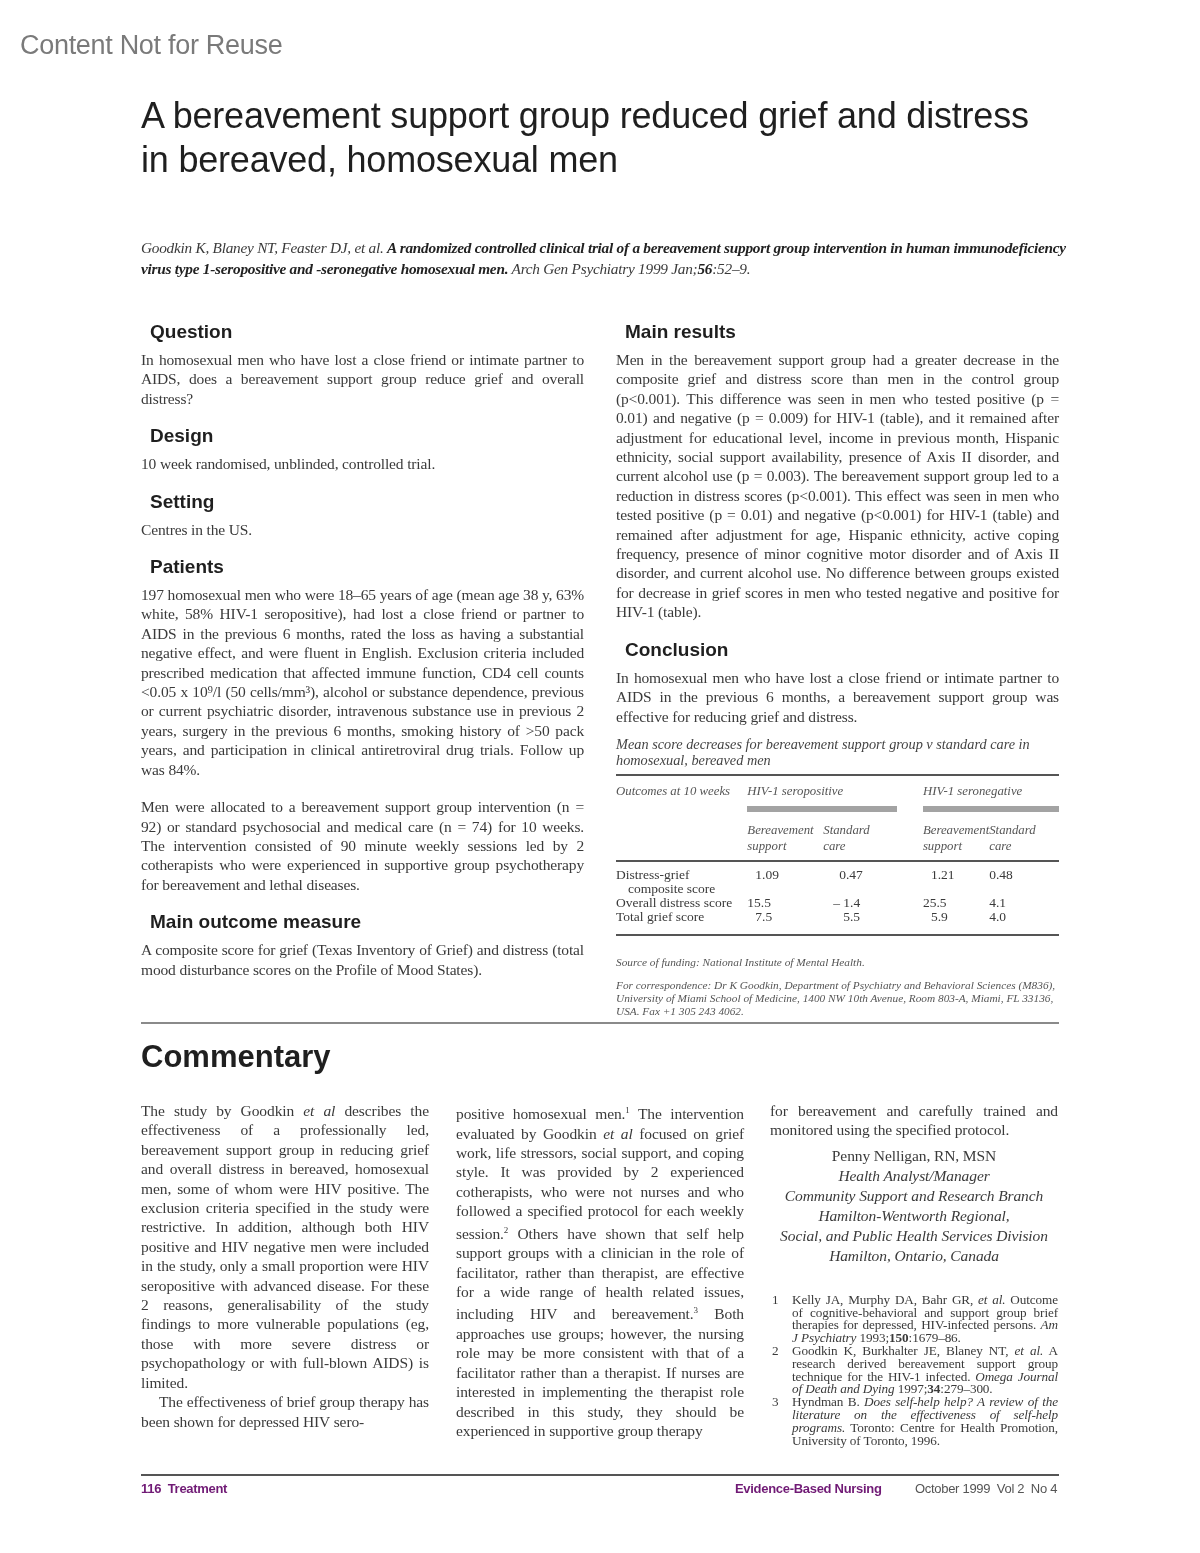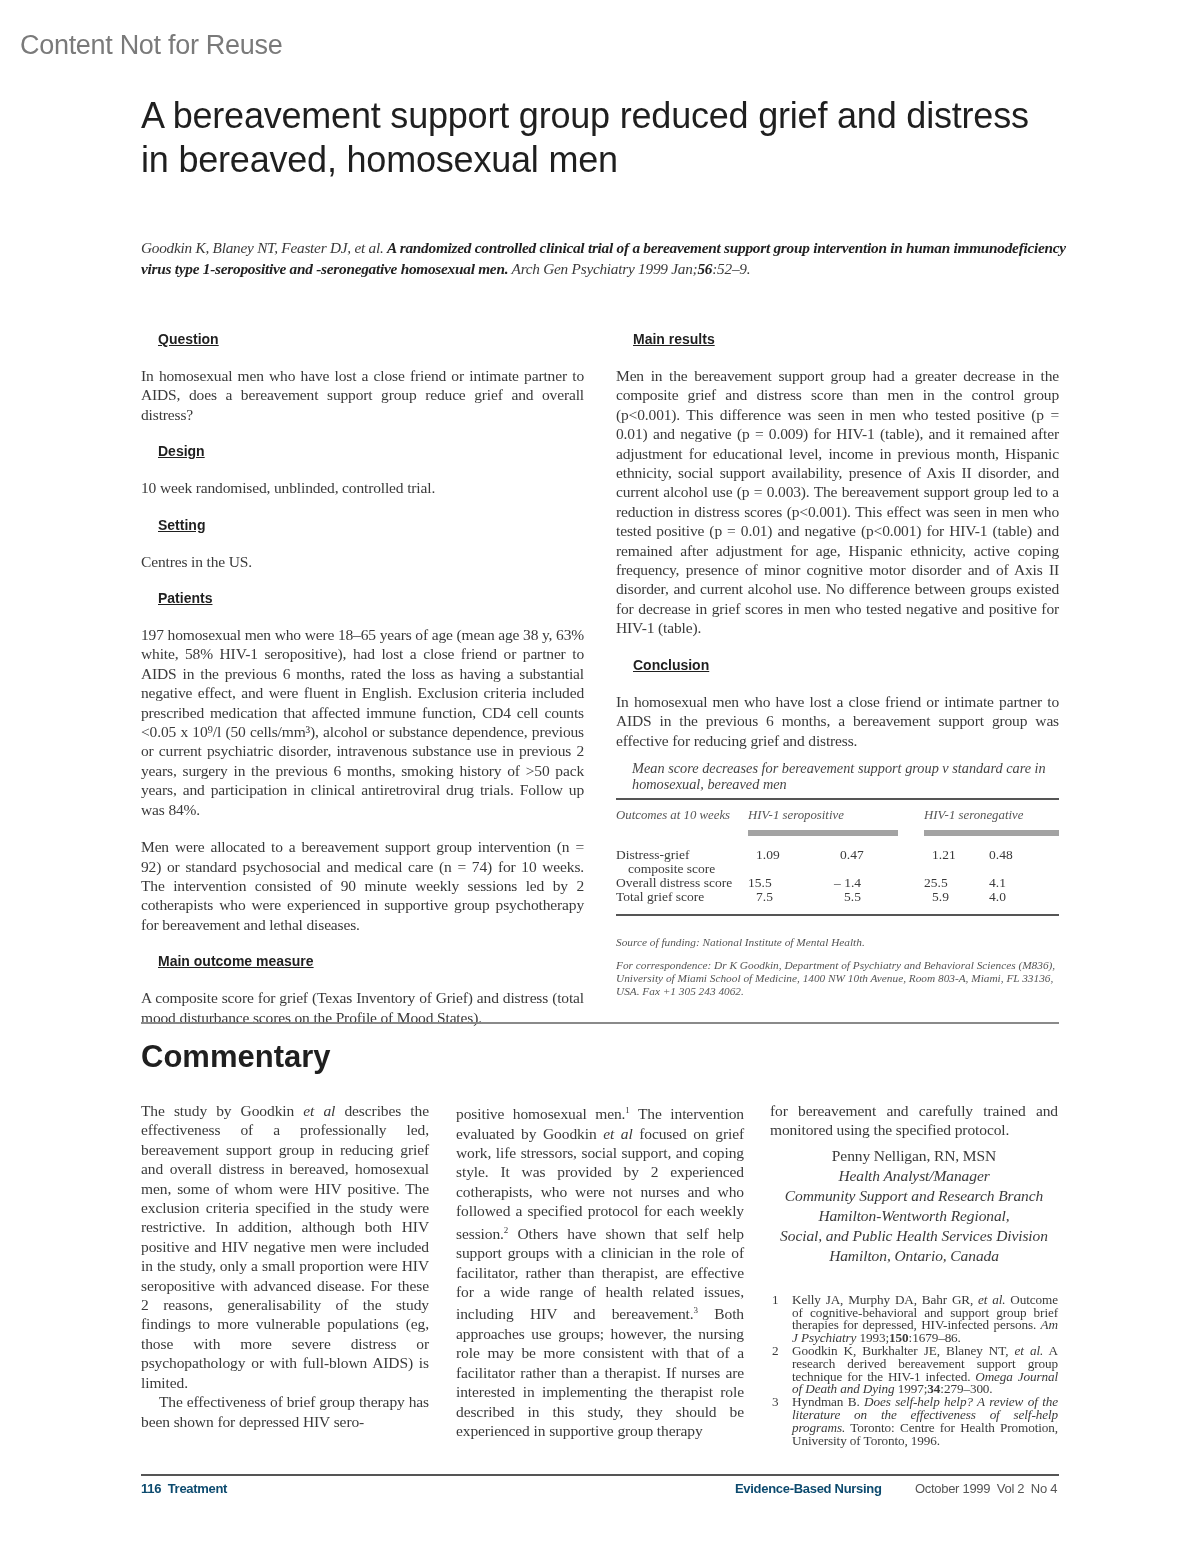--- a/index.html
+++ b/index.html
@@ -26,31 +26,30 @@
     }
     .citation b { font-weight: bold; color: #222; }
     .col {
       position: absolute; width: 443px;
     }
     .col-left { left: 141px; top: 313px; }
     .col-right { left: 616px; top: 313px; }
     .section { margin-bottom: 18px; }
     .sec-head {
       font-family: "Liberation Sans", "DejaVu Sans", sans-serif;
-      font-weight: bold; font-size: 14px; line-height: 19px; color: #1f1f1f;
-      margin: 17px;
-      text-decoration: underline;
+      font-weight: bold; font-size: 19px; line-height: 19px; color: #1f1f1f;
+      margin: 9px;
     }
     .sec-body {
       font-size: 15.5px; line-height: 19.4px; color: #3a3a3a;
       text-align: justify; margin: 0; letter-spacing: -0.15px;
     }
     .table-caption {
       font-size: 14.3px; line-height: 16px; font-style: italic; color: #444;
-      margin: 10px 0 6px 16px;
+      margin: 10px 0 6px 0;
     }
     table.results {
       width: 443px; border-collapse: collapse;
       font-size: 13.5px; line-height: 14px; color: #3a3a3a;
       border-top: 2px solid #555; border-bottom: 2px solid #555;
     }
     table.results th {
       font-weight: normal; font-style: italic; text-align: left; vertical-align: top;
       color: #555; font-size: 12.8px; padding: 8px 0 6px 0;
     }
@@ -97,21 +96,21 @@
     .ref { display: flex; margin: 0; }
     .ref .rn { width: 20px; flex: none; padding-left: 2px; }
     .ref .rt { flex: 1; text-align: justify; }
     .divider-bottom {
       position: absolute; left: 141px; top: 1474px; width: 918px; height: 0;
       border-top: 2px solid #555;
     }
     .footer {
       position: absolute; top: 1481px;
       font-family: "Liberation Sans", "DejaVu Sans", sans-serif;
-      font-size: 13px; color: #0c4a6e;
+      font-size: 13px; color: #701a75;
     }
     .footer-left { left: 141px; font-weight: bold; letter-spacing: -0.3px; }
     .footer-journal { left: 735px; font-weight: bold; letter-spacing: -0.3px; }
     .footer-issue { left: 915px; color: #555; letter-spacing: -0.3px; }
   </style>
 </head>
 <body>
 
 <div class="watermark">Content Not for Reuse</div>
 
@@ -171,20 +170,27 @@
     </colgroup>
     <tbody>
         <tr>
       <th>Outcomes at 10 weeks</th>
       <th class="group" colspan="2" style="padding-right:6px">
             <span class="rule">HIV-1 seropositive</span>
           </th>
       <th class="group" colspan="2" style="padding-left:20px">
             <span class="rule">HIV-1 seronegative</span>
           </th>
+    </tr>
+    <tr class="sub">
+      <th></th>
+      <th><span>Bereavement</span><br><span>support</span></th>
+      <th><span>Standard</span><br><span>care</span></th>
+      <th style="padding-left:20px"><span>Bereavement</span><br><span>support</span></th>
+      <th><span>Standard</span><br><span>care</span></th>
     </tr>
     <tr class="first">
       <td><span>Distress-grief</span><span class="indent">composite score</span></td>
       <td class="num-c">1.09</td>
       <td style="padding-left:16px">0.47</td>
       <td style="padding-left:28px">1.21</td>
       <td>0.48</td>
     </tr>
     <tr>
       <td>Overall distress score</td>

